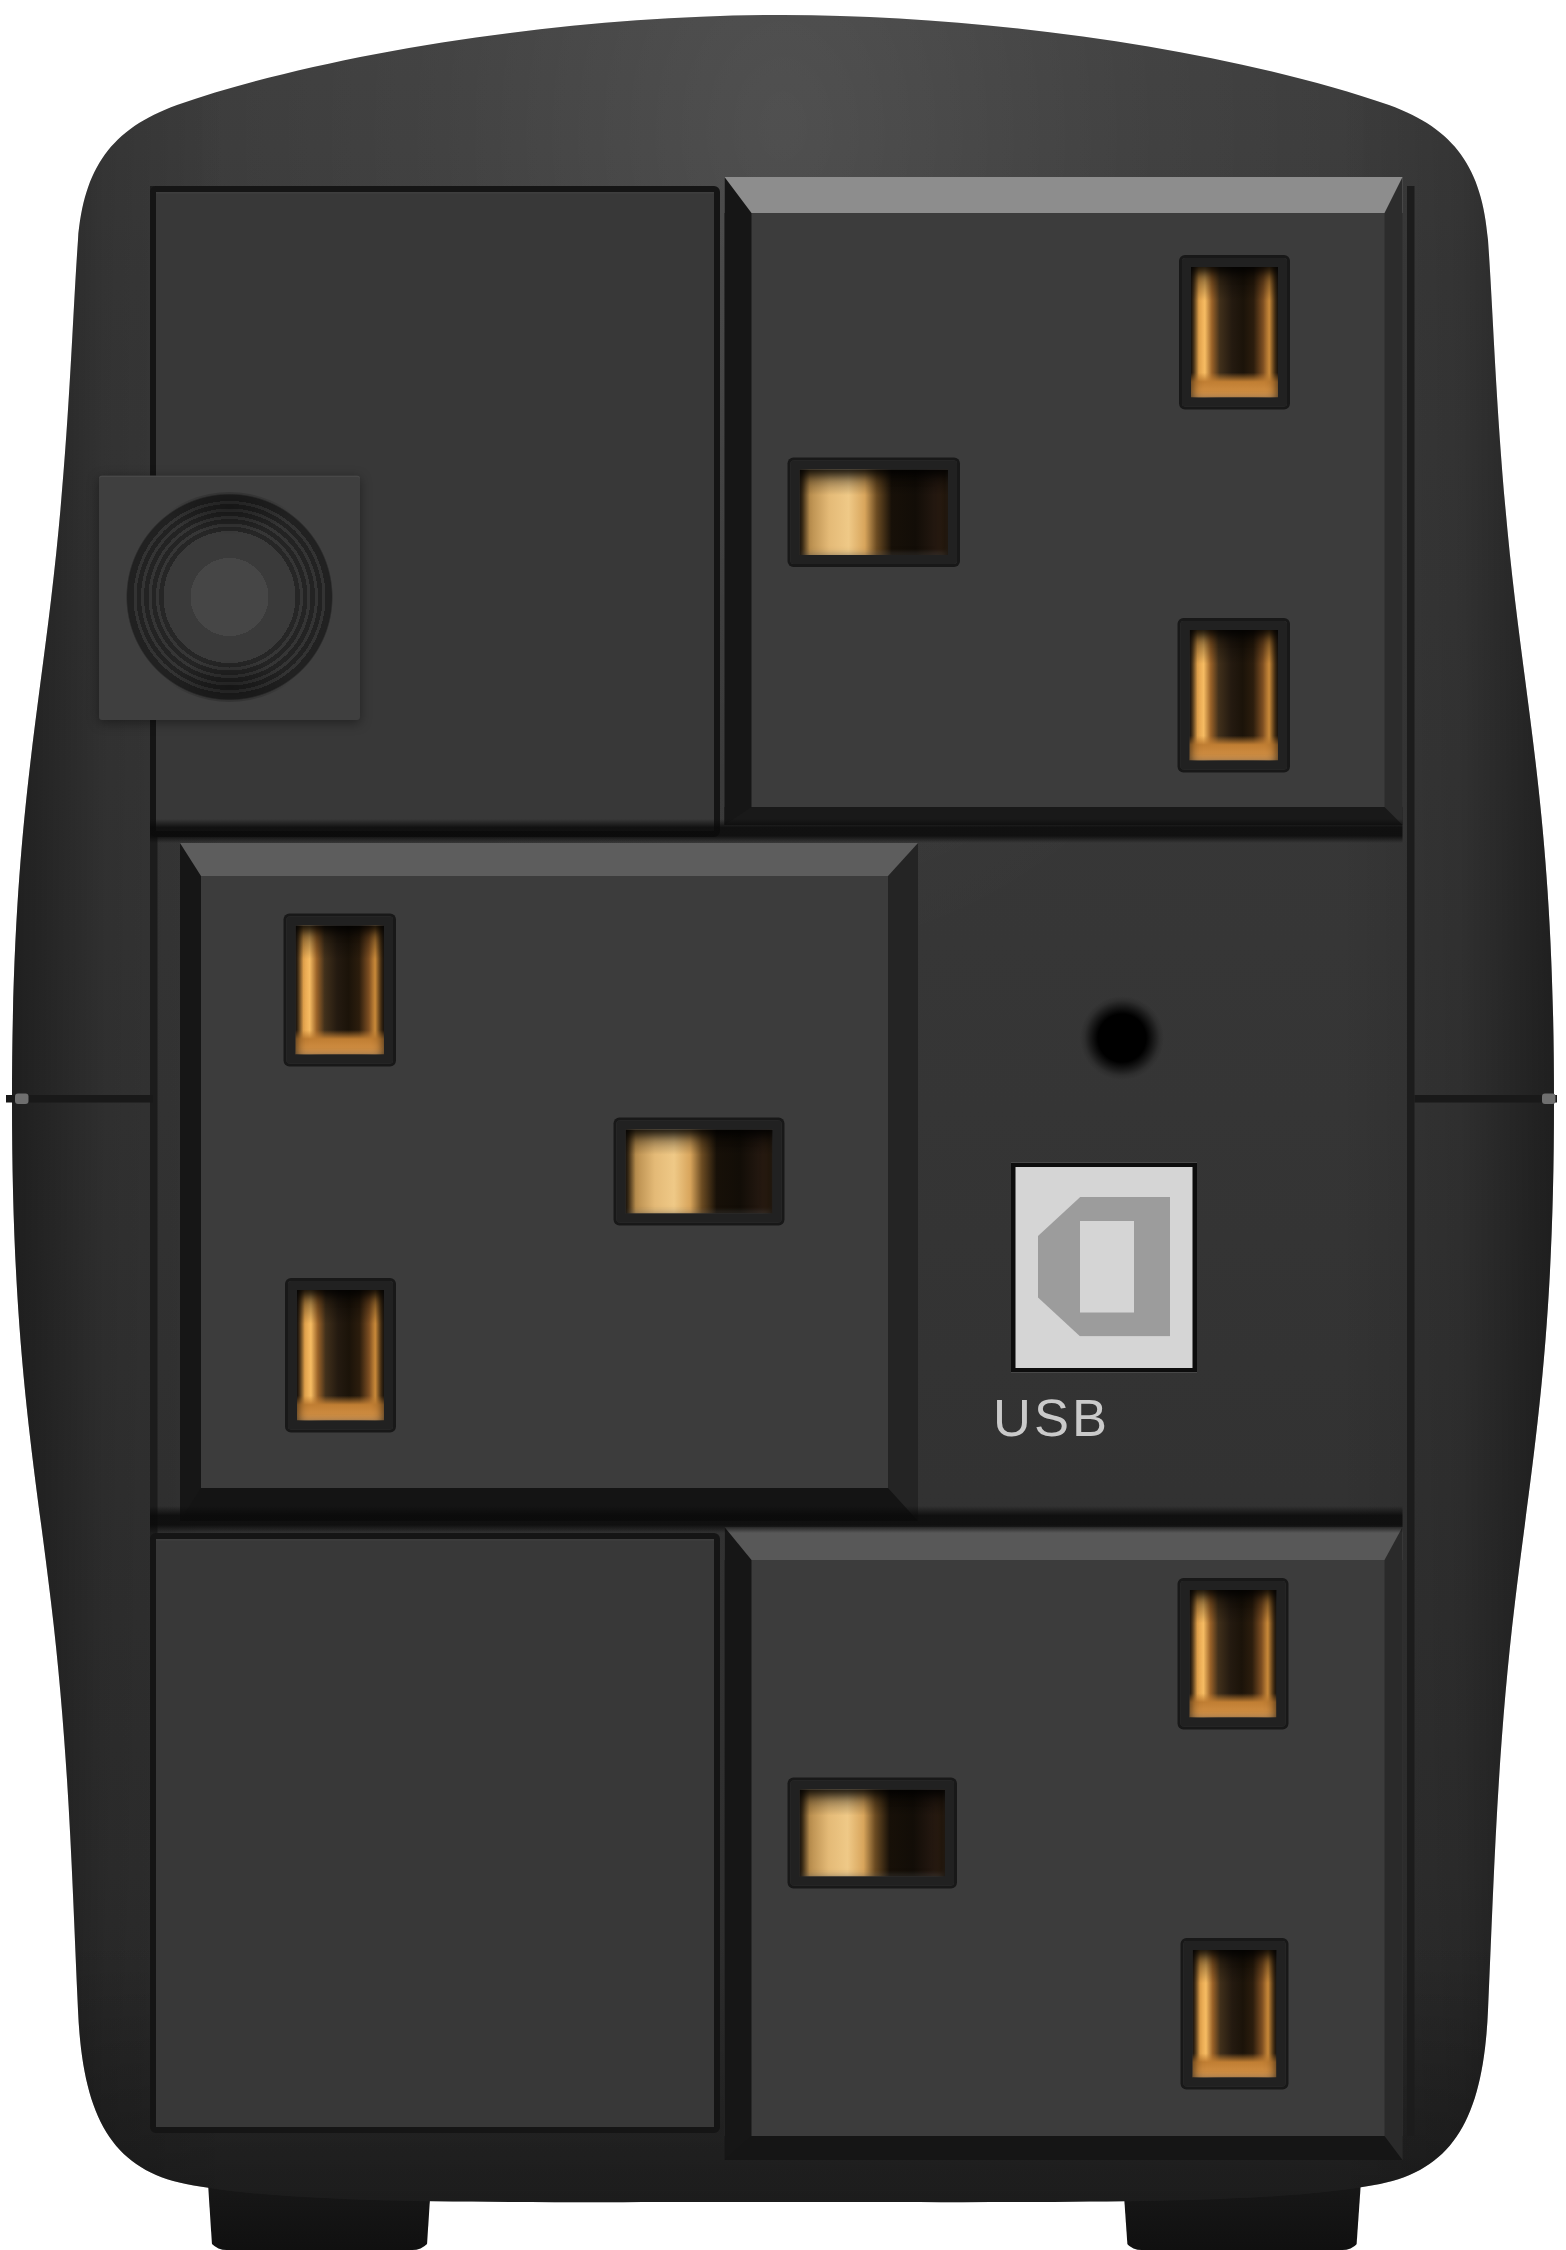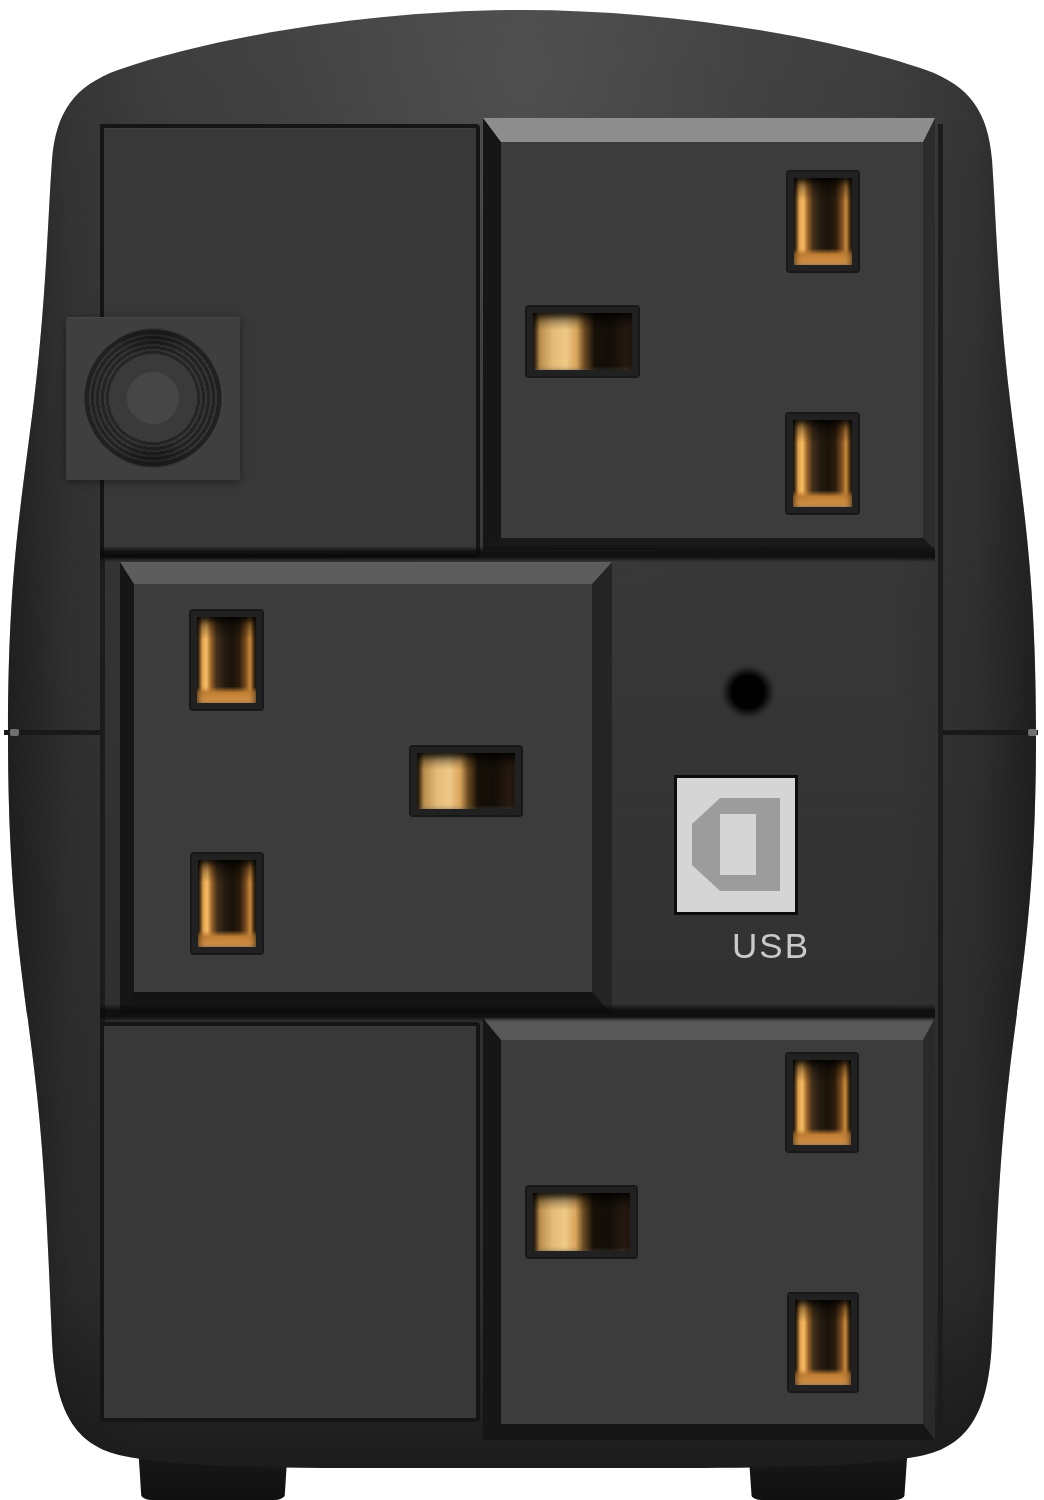--- a/index.html
+++ b/index.html
@@ -141,21 +141,21 @@
     position:absolute;left:15px;top:20px;width:88px;height:93px;
     background:var(--usb-glyph,#9c9c9c);
     clip-path:polygon(32% 0,100% 0,100% 100%,32% 100%,0 72%,0 28%);
   }
   .usb-tongue{
     position:absolute;left:28px;top:16px;width:36px;height:61px;
     background:var(--usb-plate,#d5d5d5);
   }
   .usb-label{
     position:absolute;left:662px;top:926px;width:148px;z-index:6;
-    text-align:right;font-size:35px;letter-spacing:2px;
+    text-align:left;font-size:35px;letter-spacing:2px;
     color:var(--usb-label,#cacaca);
   }
 </style>
 </head>
 <body>
 
 <div class="stage">
 
   <div class="foot foot-left"></div>
   <div class="foot foot-right"></div>

